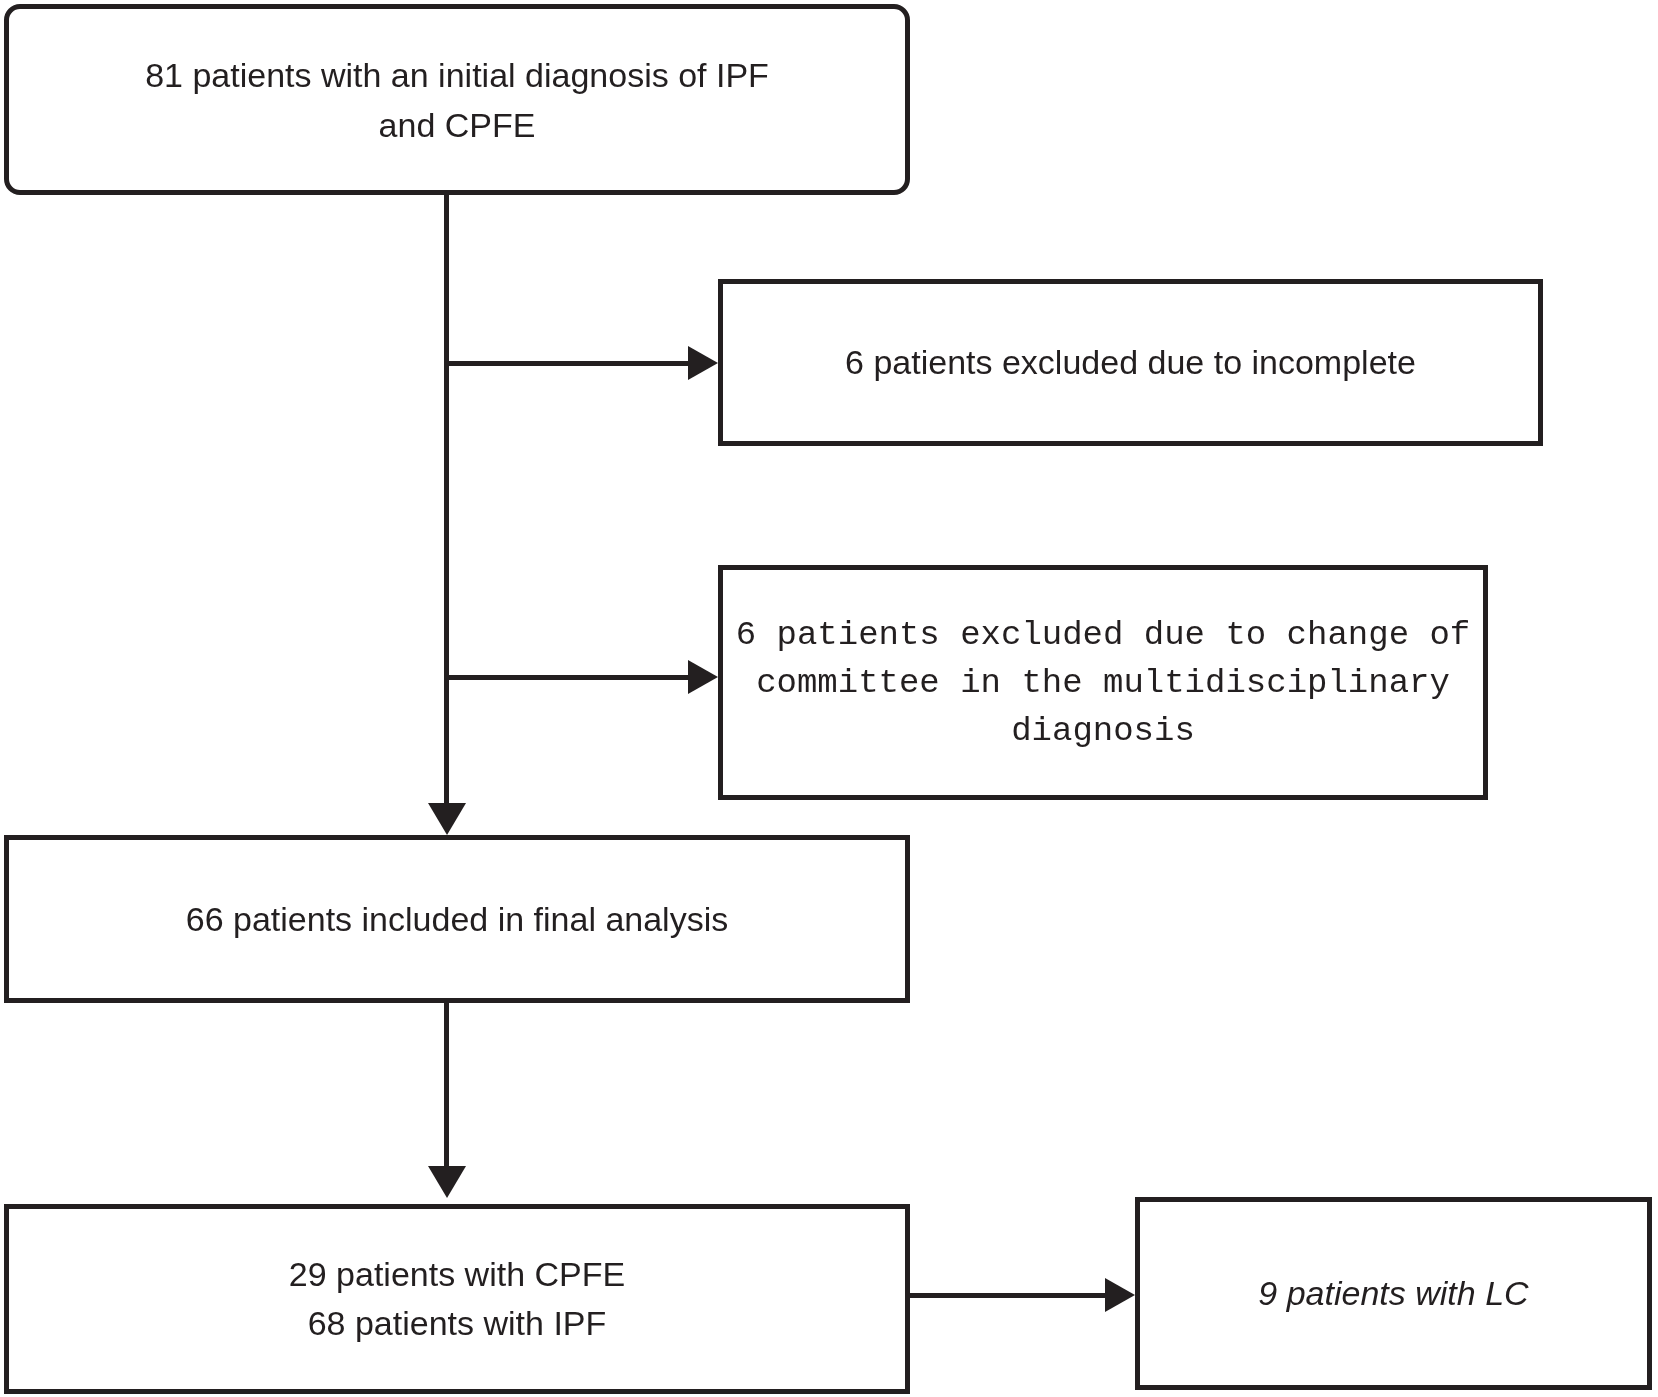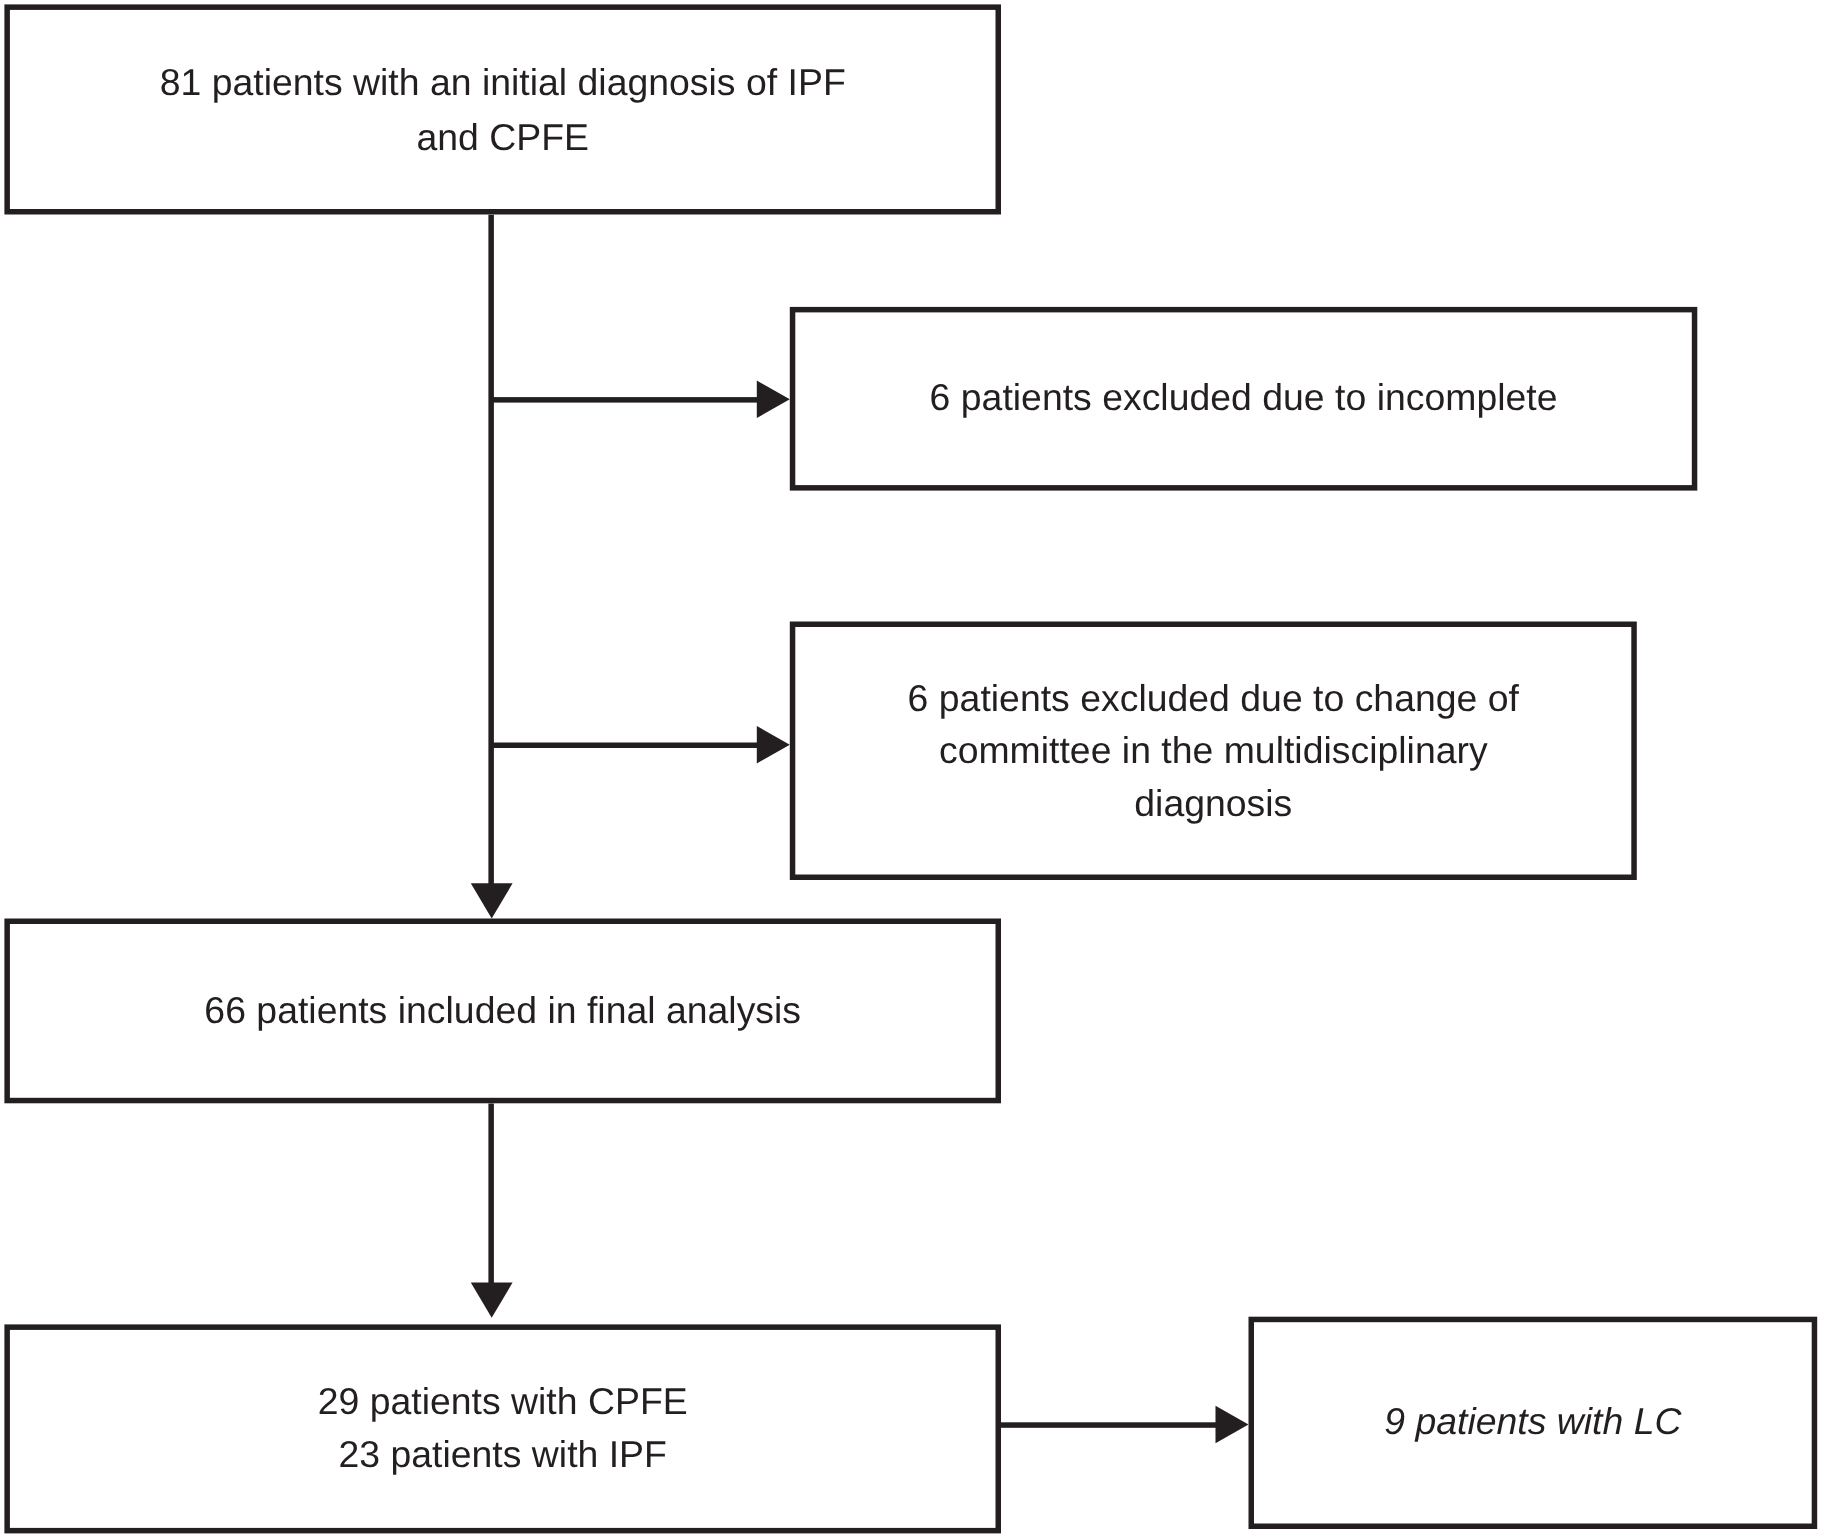--- a/index.html
+++ b/index.html
@@ -26,23 +26,23 @@
     justify-content: center;
     align-items: center;
     text-align: center;
     font-size: 34px;
     line-height: 49px;
   }
   .box .ln {
     white-space: nowrap;
   }
   
-  #box-initial        { left: 4px;    top: 4px;    width: 906px; height: 191px; line-height: 50px; }
+  #box-initial        { left: 4px;    top: 4px;    width: 906px; height: 191px; line-height: 50px; border-radius: 16px; }
   #box-excl-incomplete{ left: 718px;  top: 279px;  width: 825px; height: 167px; }
-  #box-excl-change    { left: 718px;  top: 565px;  width: 770px; height: 235px; line-height: 48px; }
+  #box-excl-change    { left: 718px;  top: 565px;  width: 770px; height: 235px; line-height: 48px; font-family: Liberation Mono, monospace; }
   #box-final          { left: 4px;    top: 835px;  width: 906px; height: 168px; justify-content: center; }
   #box-split          { left: 4px;    top: 1204px; width: 906px; height: 190px; }
   #box-lc             { left: 1135px; top: 1197px; width: 517px; height: 193px; font-style: italic; }
 
   
   .conn {
     position: absolute;
     background: #231f20;
   }
   #spine-line      { left: 444px;  top: 195px;  width: 5px;   height: 614px; }
@@ -103,20 +103,20 @@
     <div class="ln">committee in the multidisciplinary</div>
     <div class="ln">diagnosis</div>
   </div>
 
   <div class="box" id="box-final">
     <div class="ln">66 patients included in final analysis</div>
   </div>
 
   <div class="box" id="box-split">
     <div class="ln">29 patients with CPFE</div>
-    <div class="ln">23 patients with IPF</div>
+    <div class="ln">68 patients with IPF</div>
   </div>
 
   <div class="box" id="box-lc">
     <div class="ln">9 patients with LC</div>
   </div>
 
 </div>
 
 </body></html>

